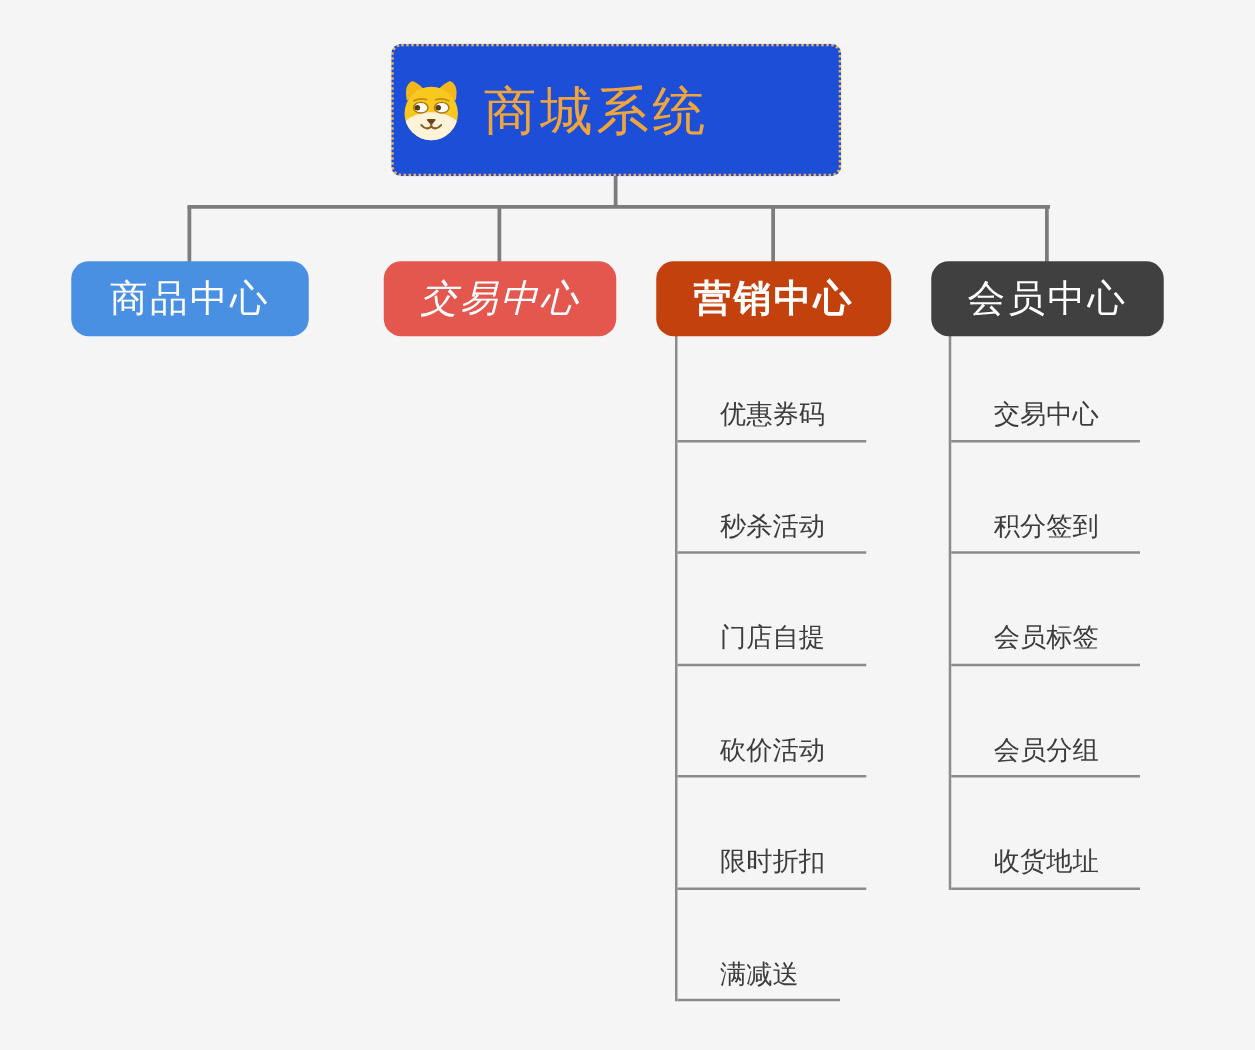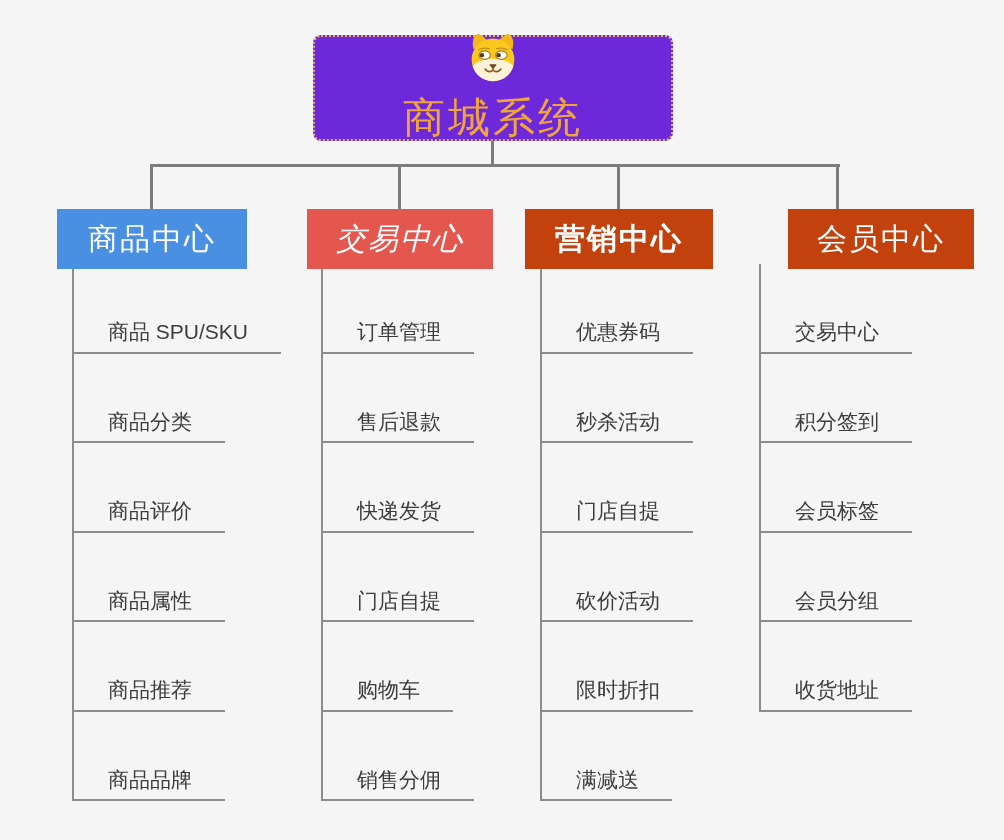--- a/index.html
+++ b/index.html
@@ -9,48 +9,47 @@
     font-family: "Liberation Sans", "DejaVu Sans", sans-serif;
     position: relative;
     overflow: hidden;
   }
   .canvas { position: absolute; inset: 0; }
 
   
   .root-node {
     position: absolute; left: 313px; top: 35px;
     width: 356px; height: 102px;
-    background: #6d28d9;
+    background: #1d4ed8;
     border: 2px dotted #EBB05C;
     border-radius: 8px;
-    display: flex; align-items: center; justify-content: flex-end;
+    display: flex; align-items: center; justify-content: flex-start;
     gap: 12px;
     z-index: 3;
-    flex-direction: column;
   }
   .root-title {
     font-size: 42px; font-weight: 500;
     letter-spacing: 3px;
     line-height: 1;
     padding-top: 2px;
   }
   .root-icon { width: 60px; height: 52px; flex: 0 0 auto; }
 
   
   .line { position: absolute; background: #7C7C7C; z-index: 1; }
   .root-stub   { left: 491px; top: 139px; width: 3px;  height: 27px; }
   .trunk-hline { left: 150px; top: 164px; width: 690px; height: 3px; }
   .drop        { top: 165px; width: 3px; height: 45px; }
   .drop-0 { left: 150px; } .drop-1 { left: 398px; }
   .drop-2 { left: 617px; } .drop-3 { left: 836px; }
 
   
   .branch-box {
     position: absolute; top: 209px; height: 60px;
-    border-radius: 0;
+    border-radius: 14px;
     color: #FFFFFF; font-size: 30px; letter-spacing: 2px;
     display: flex; align-items: center; justify-content: center;
     z-index: 2;
   }
   .branch-box-0 { left: 57px;  width: 190px; }
   .branch-box-1 { left: 307px; width: 186px; }
   .branch-box-2 { left: 525px; width: 188px; }
   .branch-box-3 { left: 745px; width: 186px; }
 
   
@@ -109,63 +108,23 @@
   <div class="line root-stub"></div>
   <div class="line trunk-hline"></div>
   <div class="line drop drop-0"></div>
   <div class="line drop drop-1"></div>
   <div class="line drop drop-2"></div>
   <div class="line drop drop-3"></div>
 
   <div class="branch-box branch-box-0" style="background: rgb(74, 144, 226);">商品中心</div>
   <div class="branch-box branch-box-1" style="background: rgb(228, 87, 79); font-style: italic;">交易中心</div>
   <div class="branch-box branch-box-2" style="background: #c2410c; font-weight: bold;">营销中心</div>
-  <div class="branch-box branch-box-3" style="background: #c2410c; margin-left: 43px;">会员中心</div>
+  <div class="branch-box branch-box-3" style="background: #404040;">会员中心</div>
 
-  <div class="leaf-column leaf-col-0">
-    <div class="leaf-item">
-        <span class="leaf-label">商品 SPU/SKU</span>
-      </div>
-    <div class="leaf-item">
-        <span class="leaf-label">商品分类</span>
-      </div>
-    <div class="leaf-item">
-        <span class="leaf-label">商品评价</span>
-      </div>
-    <div class="leaf-item">
-        <span class="leaf-label">商品属性</span>
-      </div>
-    <div class="leaf-item">
-        <span class="leaf-label">商品推荐</span>
-      </div>
-    <div class="leaf-item">
-        <span class="leaf-label">商品品牌</span>
-      </div>
-  </div>
 
-  <div class="leaf-column leaf-col-1">
-    <div class="leaf-item">
-        <span class="leaf-label">订单管理</span>
-      </div>
-    <div class="leaf-item">
-        <span class="leaf-label">售后退款</span>
-      </div>
-    <div class="leaf-item">
-        <span class="leaf-label">快递发货</span>
-      </div>
-    <div class="leaf-item">
-        <span class="leaf-label">门店自提</span>
-      </div>
-    <div class="leaf-item">
-        <span class="leaf-label">购物车</span>
-      </div>
-    <div class="leaf-item">
-        <span class="leaf-label">销售分佣</span>
-      </div>
-  </div>
 
   <div class="leaf-column leaf-col-2">
     <div class="leaf-item">
         <span class="leaf-label">优惠券码</span>
       </div>
     <div class="leaf-item">
         <span class="leaf-label">秒杀活动</span>
       </div>
     <div class="leaf-item">
         <span class="leaf-label">门店自提</span>

